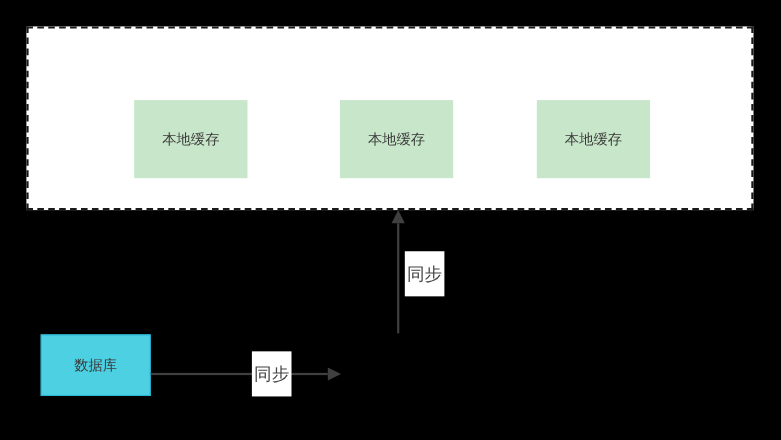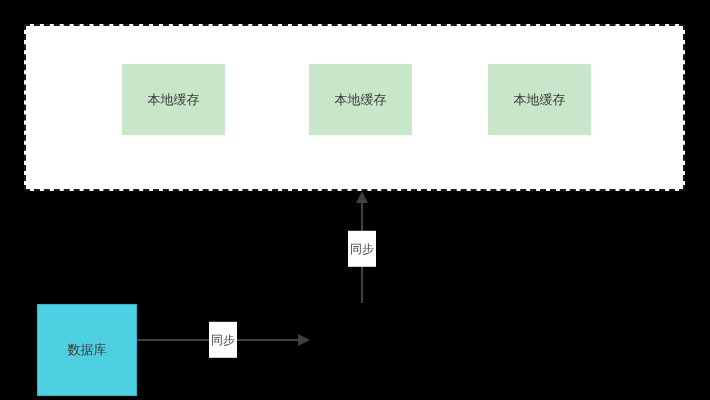--- a/index.html
+++ b/index.html
@@ -32,39 +32,39 @@
     display: flex;
     align-items: center;
     justify-content: center;
     box-sizing: border-box;
     font-size: 13px;
     color: var(--node-text, #3a3a3a);
   }
   .node-cache {
     width: 103px;
     height: 71px;
-    top: 64px;
+    top: 91px;
     background: var(--cache-fill, #c8e6c9);
   }
   .node-cache-1 { left: 122px; }
   .node-cache-2 { left: 309px; }
   .node-cache-3 { left: 488px; }
   .node-redis {
     left: 310px;
     top: 303px;
     width: 103px;
     height: 72px;
     background: var(--redis-fill, #ffcdd2);
     font-size: 14px;
   }
   .node-database {
     left: 37px;
     top: 304px;
     width: 100px;
-    height: 92px;
+    height: 56px;
     background: var(--database-fill, #4dd0e1);
     border: 1px solid var(--database-border, #2ab8d9);
   }
   
   .edge-line {
     position: absolute;
     background: var(--edge, #404040);
   }
   .edge-h {
     left: 137px;
@@ -95,24 +95,25 @@
     top: 191px;
     border-left: 6px solid transparent;
     border-right: 6px solid transparent;
     border-bottom: 12px solid var(--edge, #404040);
   }
   .edge-label {
     position: absolute;
     transform: translate(-50%, -50%);
     background: var(--edge-label-bg, #ffffff);
     color: var(--edge-label-text, #444444);
-    font-size: 12px;
+    font-size: 16px;
     line-height: 1.2;
     padding: 11px 2px;
     white-space: nowrap;
+    margin-left: 24px;
   }
   .edge-label-h { left: 223px; top: 340px; }
   .edge-label-v { left: 362px; top: 249px; }
 </style>
 </head>
 <body>
 
 <div class="canvas">
 
   <div class="cluster"></div>

